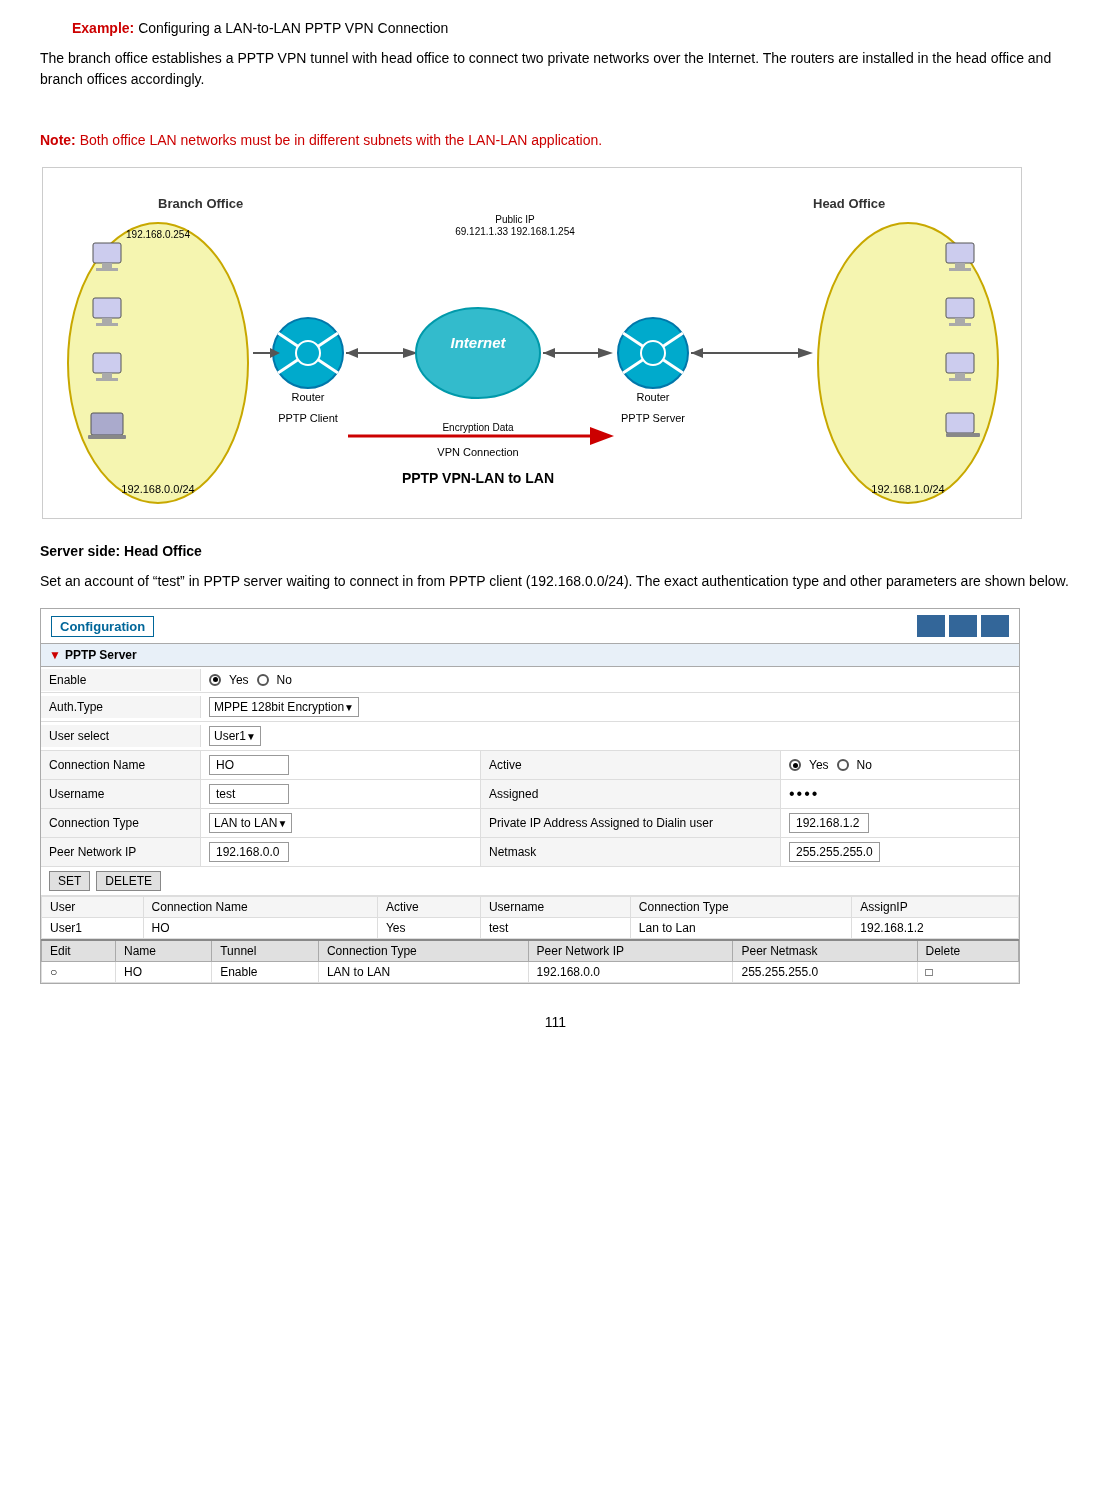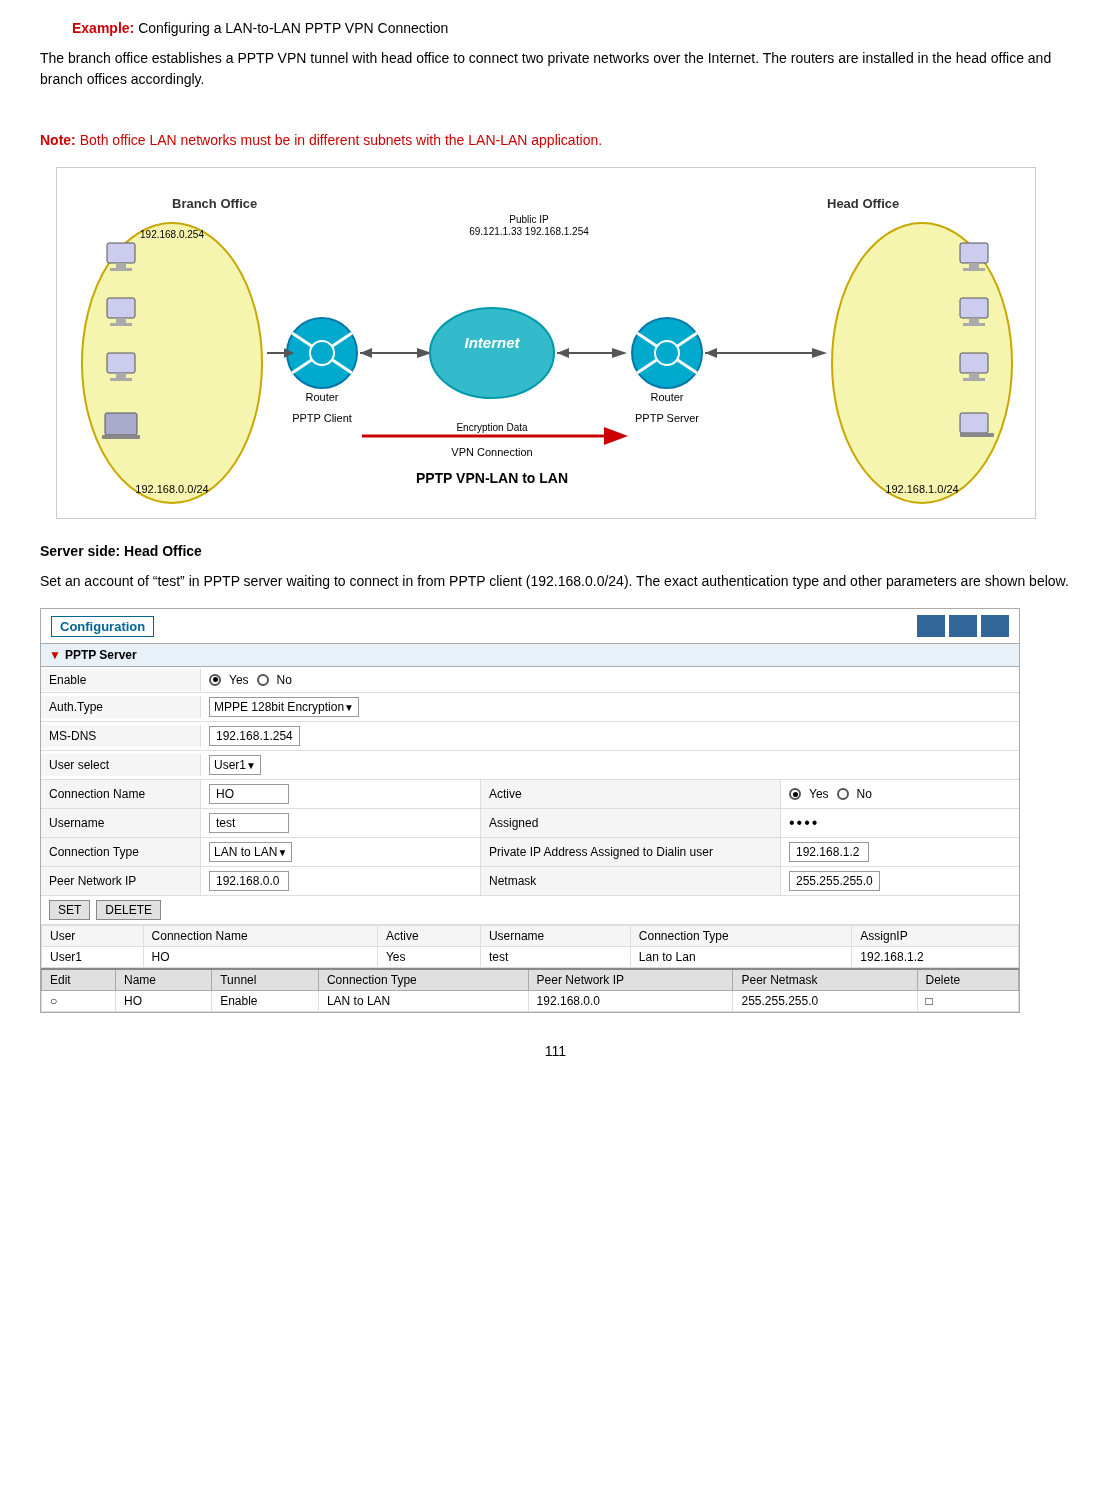--- a/index.html
+++ b/index.html
@@ -34,21 +34,21 @@
       line-height: 1.5;
       margin-top: 40px;
     }
     .note-line .note-label {
       font-weight: bold;
     }
 
     
     .diagram-container {
       border: 1px solid #ccc;
-      margin: 16px 0 24px 16px;
+      margin: 16px 0 24px 2px;
       padding: 20px 10px 10px 10px;
       background: #fff;
       position: relative;
       width: 980px;
     }
 
     
     .server-side-heading {
       font-weight: bold;
       margin-bottom: 12px;
@@ -467,26 +467,20 @@
   <div class="config-row">
     <div class="label-cell">Auth.Type</div>
     <div class="value-cell">
       <div class="select-box">
         <span>MPPE 128bit Encryption</span>
         <span class="select-arrow">▼</span>
       </div>
     </div>
   </div>
 
-  <div class="config-row">
-    <div class="label-cell">MS-DNS</div>
-    <div class="value-cell">
-      <span class="input-box">192.168.1.254</span>
-    </div>
-  </div>
 
   <div class="user-select-row">
     <div class="label-cell">User select</div>
     <div class="value-cell" style="padding:4px 8px;">
       <div class="select-box">
         <span>User1</span>
         <span class="select-arrow">▼</span>
       </div>
     </div>
   </div>

